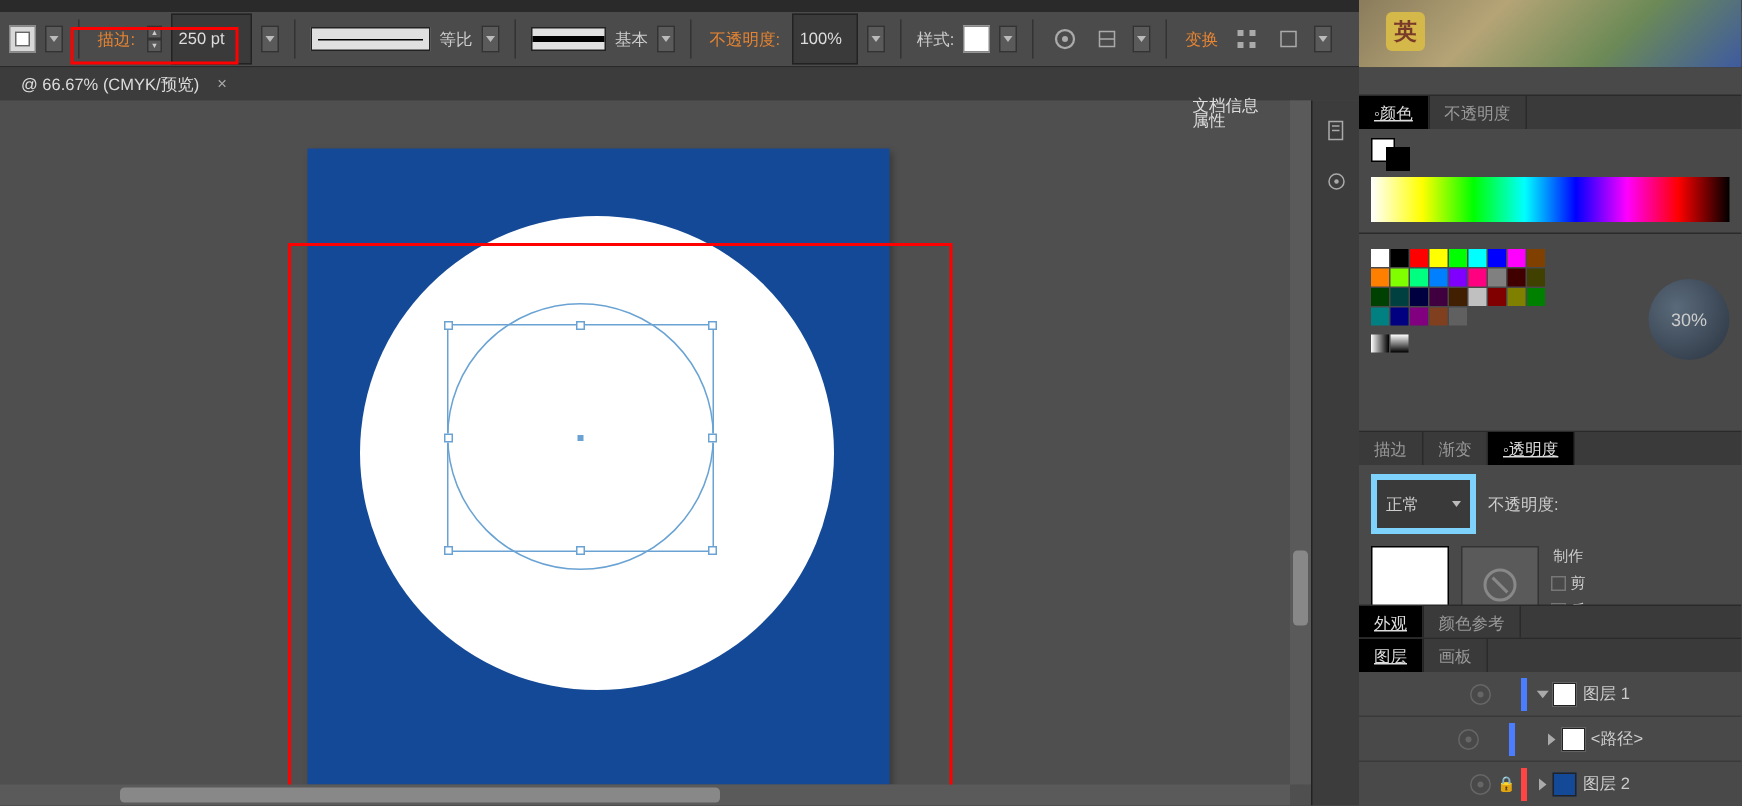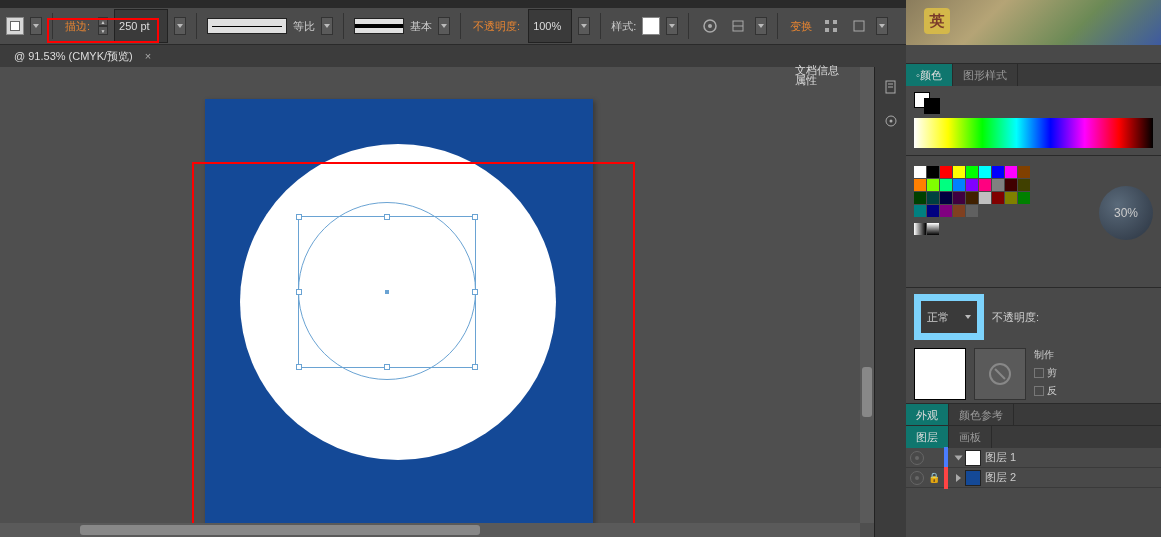--- a/index.html
+++ b/index.html
@@ -53,43 +53,43 @@
   .dock-ic { width:32px; height:28px; display:flex;align-items:center;justify-content:center;color:#999;font-size:13px;}
   
   .panel-col { position: absolute; right: 0; top: 45px; width: 255px; bottom: 0; background: #494949; display:flex; flex-direction:column; }
   .banner { position: absolute; right: 0; top: 0; width: 255px; height: 45px; overflow:hidden; }
   .banner-img { width:100%; height:100%; background: linear-gradient(135deg,#8a7c5c,#b5a476,#6c8a56,#3e5aa0); position:relative;}
   .banner-char{ position:absolute; left:18px; top:8px; width:26px;height:26px; background:#d4b84a; border-radius:4px; display:flex;align-items:center;justify-content:center; color:#7a3a2a; font-weight:bold; font-size:15px;}
   
   .panel { background: #494949; border-top:1px solid #2a2a2a; }
   .panel-tabs { height: 22px; display:flex; align-items:stretch; background:#3a3a3a; font-size:11px;}
   .ptab { padding: 4px 10px; color:#999; border-right:1px solid #2a2a2a; display:flex; align-items:center;}
-  .ptab.active { background:#0f766e; color:#ddd; }
-  .panel-body { padding: 6px 8px 4px; }
+  .ptab.active { background:#000000; color:#ddd;text-decoration:underline; }
+  .panel-body { padding: 6px 8px 4px; text-align: center; }
   
   .fill-stroke { display:flex; gap:0; margin-bottom:4px;}
   .sw { width:16px;height:16px; border:1px solid #000;}
   .sw.white{background:#fff;} .sw.black{background:#000;}
   .spectrum { height: 30px; width: 100%; background: linear-gradient(to right, #fff, #ff0, #0f0, #0ff, #00f, #f0f, #f00, #000); margin-top:2px;}
   
   .swatch-grid { display:flex; flex-wrap:wrap; gap:1px; padding:4px 0;}
   .swg { width:12px; height:12px; }
   .sgrad-row{display:flex;gap:1px;padding:2px 0;}
   .sgrad{width:12px;height:12px;background:linear-gradient(to right,#fff,#000);}
   .knob { width:54px; height:54px; border-radius:50%; background:radial-gradient(circle at 35% 35%,#5a6a7a,#2a3340); position:absolute; right:8px;top:30px; display:flex;align-items:center;justify-content:center;color:#ccc;font-size:12px;}
   .panel-footer { height:20px; border-top:1px solid #333; padding:2px 8px; display:flex; align-items:center; gap:10px;color:#888;font-size:10px;}
   
   .blend-row{display:flex;align-items:center;gap:8px;}
-  .blend-sel{width:70px;height:18px;background:#3a3a3a;border:7px solid #7dd3fc;display:flex;align-items:center;padding:16px 6px;justify-content:space-between;}
+  .blend-sel{width:70px;height:18px;background:#3a3a3a;border:4px solid #7dd3fc;display:flex;align-items:center;padding:16px 6px;justify-content:space-between;}
   .thumb-box{width:52px;height:52px;background:#fff;border:1px solid #000;}
   .mask-box{width:52px;height:52px;background:#5a5a5a;border:1px solid #333;display:flex;align-items:center;justify-content:center;}
   .noentry{width:22px;height:22px;border-radius:50%;border:2px solid #888;position:relative;}
   .noentry::after{content:"";position:absolute;left:2px;top:8px;width:14px;height:2px;background:#888;transform:rotate(45deg);}
   
-  .layer-row { height:20px; display:flex; align-items:center; padding:0 4px; gap:4px; border-bottom:1px solid #3a3a3a;}
+  .layer-row { height:30px; display:flex; align-items:center; padding:0 4px; gap:4px; border-bottom:1px solid #3a3a3a;justify-content:center;}
   .eye{width:14px;height:14px;border:1px solid #666;border-radius:50%;position:relative;}
   .eye::after{content:"";width:4px;height:4px;background:#666;border-radius:50%;position:absolute;left:4px;top:4px;}
   .lock{width:12px;height:12px;font-size:10px;color:#777;}
   .layer-tri{width:0;height:0;border-top:4px solid transparent;border-bottom:4px solid transparent;border-left:5px solid #aaa;}
   .layer-tri.open{transform:rotate(90deg);}
   .layer-sw{width:16px;height:16px;background:#fff;border:1px solid #222;}
   .layer-sw.blue{background:#144997;}
   .layer-name{color:#ccc;font-size:11px;}
   .layer-cbar{width:4px;height:22px;}
   .lc-blue{background:#4a7dff;} .lc-red{background:#ff4444;}
@@ -176,21 +176,21 @@
       </svg>
     </div>
   <div class="cb-dd">
       <div class="arrow-down"></div>
     </div>
 </div>
 
 <div class="red-box red1"></div>
 
 <div class="tab-bar">
-  <span class="doc-tab">@ 91.53% (CMYK/预览)</span>
+  <span class="doc-tab">@ 66.67% (CMYK/预览)</span>
   <span class="doc-close">×</span>
 </div>
 
 <div class="workspace">
   <div class="canvas-area">
     <div class="red-box red2"></div>
     <div class="artboard">
       <div class="big-circle"></div>
       <div class="sel-circle"></div>
       <div class="bbox">
@@ -236,21 +236,21 @@
   </div>
 </div>
 
 <div class="panel-col">
   <div style="position:absolute;left:-111px;top:18px;color:#ddd;font-size:11px;">文档信息</div>
   <div style="position:absolute;left:-111px;top:28px;color:#ddd;font-size:11px;text-align:center;">属性</div>
 
   <div class="panel" style="height:92px;margin-top:18px;position:relative;">
     <div class="panel-tabs">
       <div class="ptab active">◦颜色</div>
-      <div class="ptab">图形样式</div>
+      <div class="ptab">不透明度</div>
     </div>
     <div class="panel-body">
       <div class="fill-stroke">
         <div class="sw white"></div>
         <div class="sw black" style="margin-left:-6px;margin-top:6px;"></div>
       </div>
       <div class="spectrum"></div>
     </div>
   </div>
 
@@ -294,20 +294,25 @@
           <div class="sgrad"></div>
           <div class="sgrad" style="background:linear-gradient(#fff,#000)"></div>
         </div>
       <div class="knob">
           <span>30%</span>
         </div>
     </div>
   </div>
 
   <div class="panel" style="height:116px;">
+    <div class="panel-tabs">
+      <div class="ptab">描边</div>
+      <div class="ptab">渐变</div>
+      <div class="ptab active">◦透明度</div>
+    </div>
     <div class="panel-body">
       <div class="blend-row" style="margin-bottom:8px;">
         <div class="blend-sel">
           <span>正常</span>
             <div class="arrow-down"></div>
         </div>
         <span>不透明度:</span>
       </div>
       <div class="blend-row" style="align-items:flex-start;">
         <div class="thumb-box"></div>
@@ -346,20 +351,29 @@
           <div class="eye"></div>
           <div class="lock"></div>
           <div class="layer-cbar lc-blue"></div>
           <div style="width:0px"></div>
           <div class="layer-tri open"></div>
           <div class="layer-sw "></div>
           <span class="layer-name">图层 1</span>
         </div>
         <div class="layer-row">
           <div class="eye"></div>
+          <div class="lock"></div>
+          <div class="layer-cbar lc-blue"></div>
+          <div style="width:14px"></div>
+          <div class="layer-tri "></div>
+          <div class="layer-sw "></div>
+          <span class="layer-name">&lt;路径&gt;</span>
+        </div>
+        <div class="layer-row">
+          <div class="eye"></div>
           <div class="lock">🔒</div>
           <div class="layer-cbar lc-red"></div>
           <div style="width:0px"></div>
           <div class="layer-tri "></div>
           <div class="layer-sw blue"></div>
           <span class="layer-name">图层 2</span>
         </div>
       </div>
   </div>
 </div>

